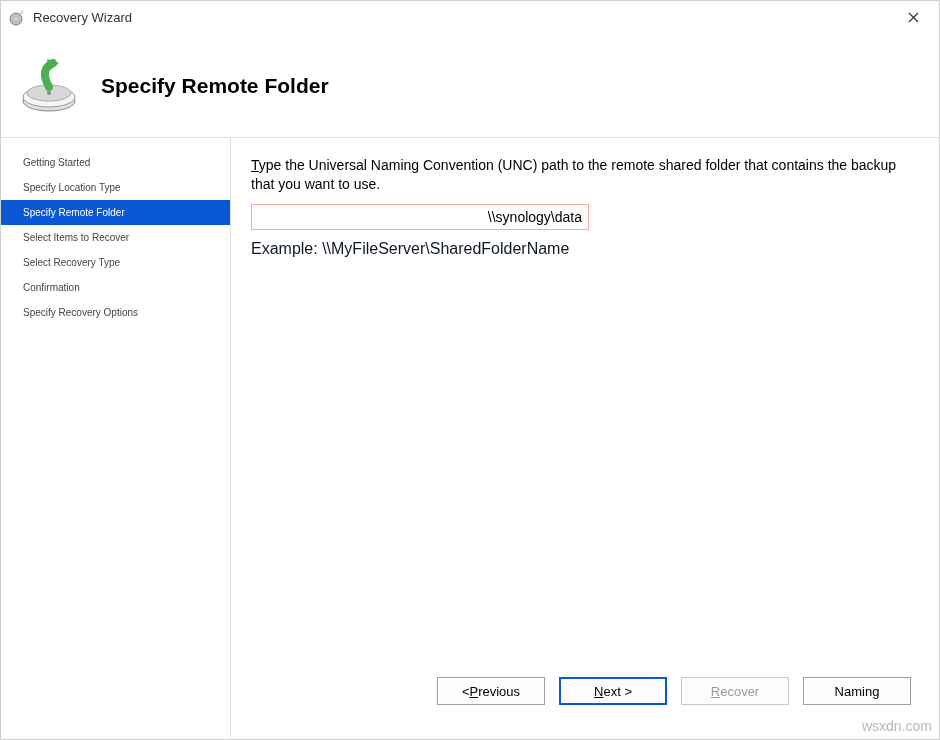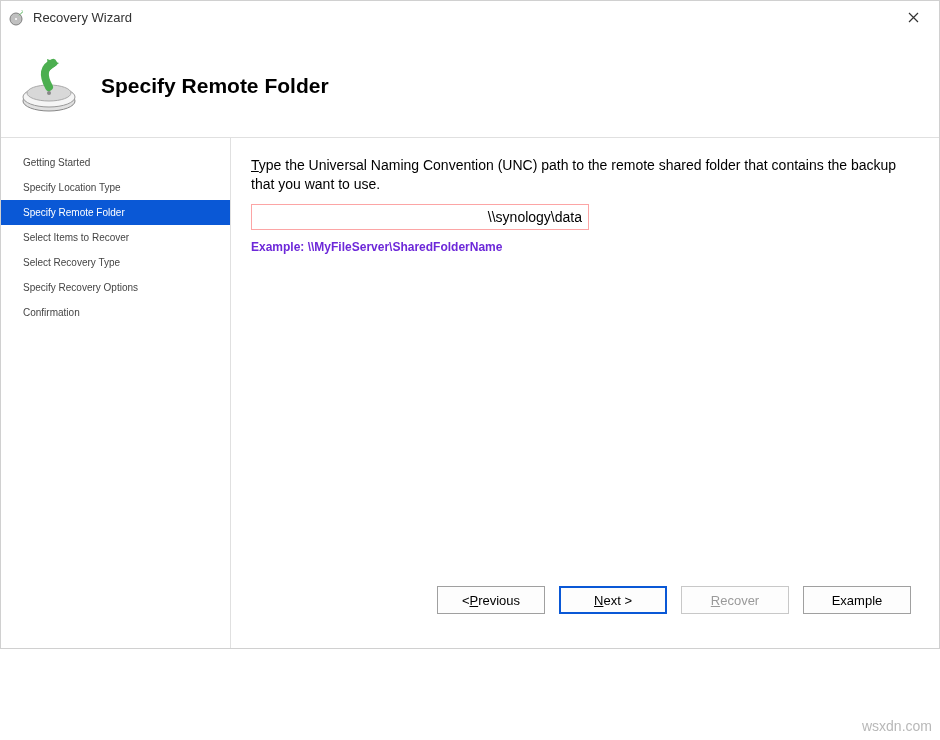--- a/index.html
+++ b/index.html
@@ -7,21 +7,21 @@
       font-family: "Segoe UI", Tahoma, sans-serif;
       font-size: 13px;
       background: #fff;
       color: #000;
       width: 940px;
       height: 740px;
       overflow: hidden;
     }
     .window {
       width: 940px;
-      height: 649px;
+      height: 740px;
       border: 1px solid #d0d0d0;
       display: flex;
       flex-direction: column;
       background: #fff;
     }
     .titlebar {
       height: 32px;
       display: flex;
       align-items: center;
       padding: 0 8px;
@@ -76,21 +76,21 @@
     .path-input {
       width: 338px;
       height: 26px;
       border: 1px solid #fca5a5;
       padding: 0 6px;
       font-family: inherit;
       font-size: 14px;
       outline: none;
       text-align: right;
     }
-    .example { font-size: 12px; margin-top: 10px; color: #6d28d9; font-weight: bold; }
+    .example { font-size: 16px; margin-top: 10px; color: #0f172a; }
     .spacer { flex: 1; }
     .buttons {
       display: flex;
       justify-content: flex-end;
       gap: 14px;
       padding: 16px 4px 18px 0;
     }
     .btn {
       min-width: 108px;
       height: 28px;
@@ -152,22 +152,22 @@
     <div class="page-title">Specify Remote Folder</div>
   </div>
 
   <div class="content">
     <div class="sidebar">
       <div class="step">Getting Started</div>
       <div class="step">Specify Location Type</div>
       <div class="step active">Specify Remote Folder</div>
       <div class="step">Select Items to Recover</div>
       <div class="step">Select Recovery Type</div>
+      <div class="step">Confirmation</div>
       <div class="step">Specify Recovery Options</div>
-      <div class="step">Confirmation</div>
     </div>
 
     <div class="main">
       <div class="prompt">
         <span class="under">T</span><span>ype the Universal Naming Convention (UNC) path to the remote shared folder that contains the backup that you want to use.</span>
       </div>
       <input class="path-input" type="text" value="\\synology\data" style="">
       <div class="example">Example: \\MyFileServer\SharedFolderName</div>
       <div class="spacer"></div>
       <div class="buttons">
@@ -177,19 +177,19 @@
             <span>revious</span>
         </div>
         <div class="btn default">
           <span class="under">N</span>
             <span>ext &gt;</span>
         </div>
         <div class="btn disabled">
           <span class="under">R</span>
             <span>ecover</span>
         </div>
-        <div class="btn">Example</div>
+        <div class="btn">Naming</div>
       </div>
     </div>
   </div>
 </div>
 
 <div class="watermark">wsxdn.com</div>
 
 </body></html>

